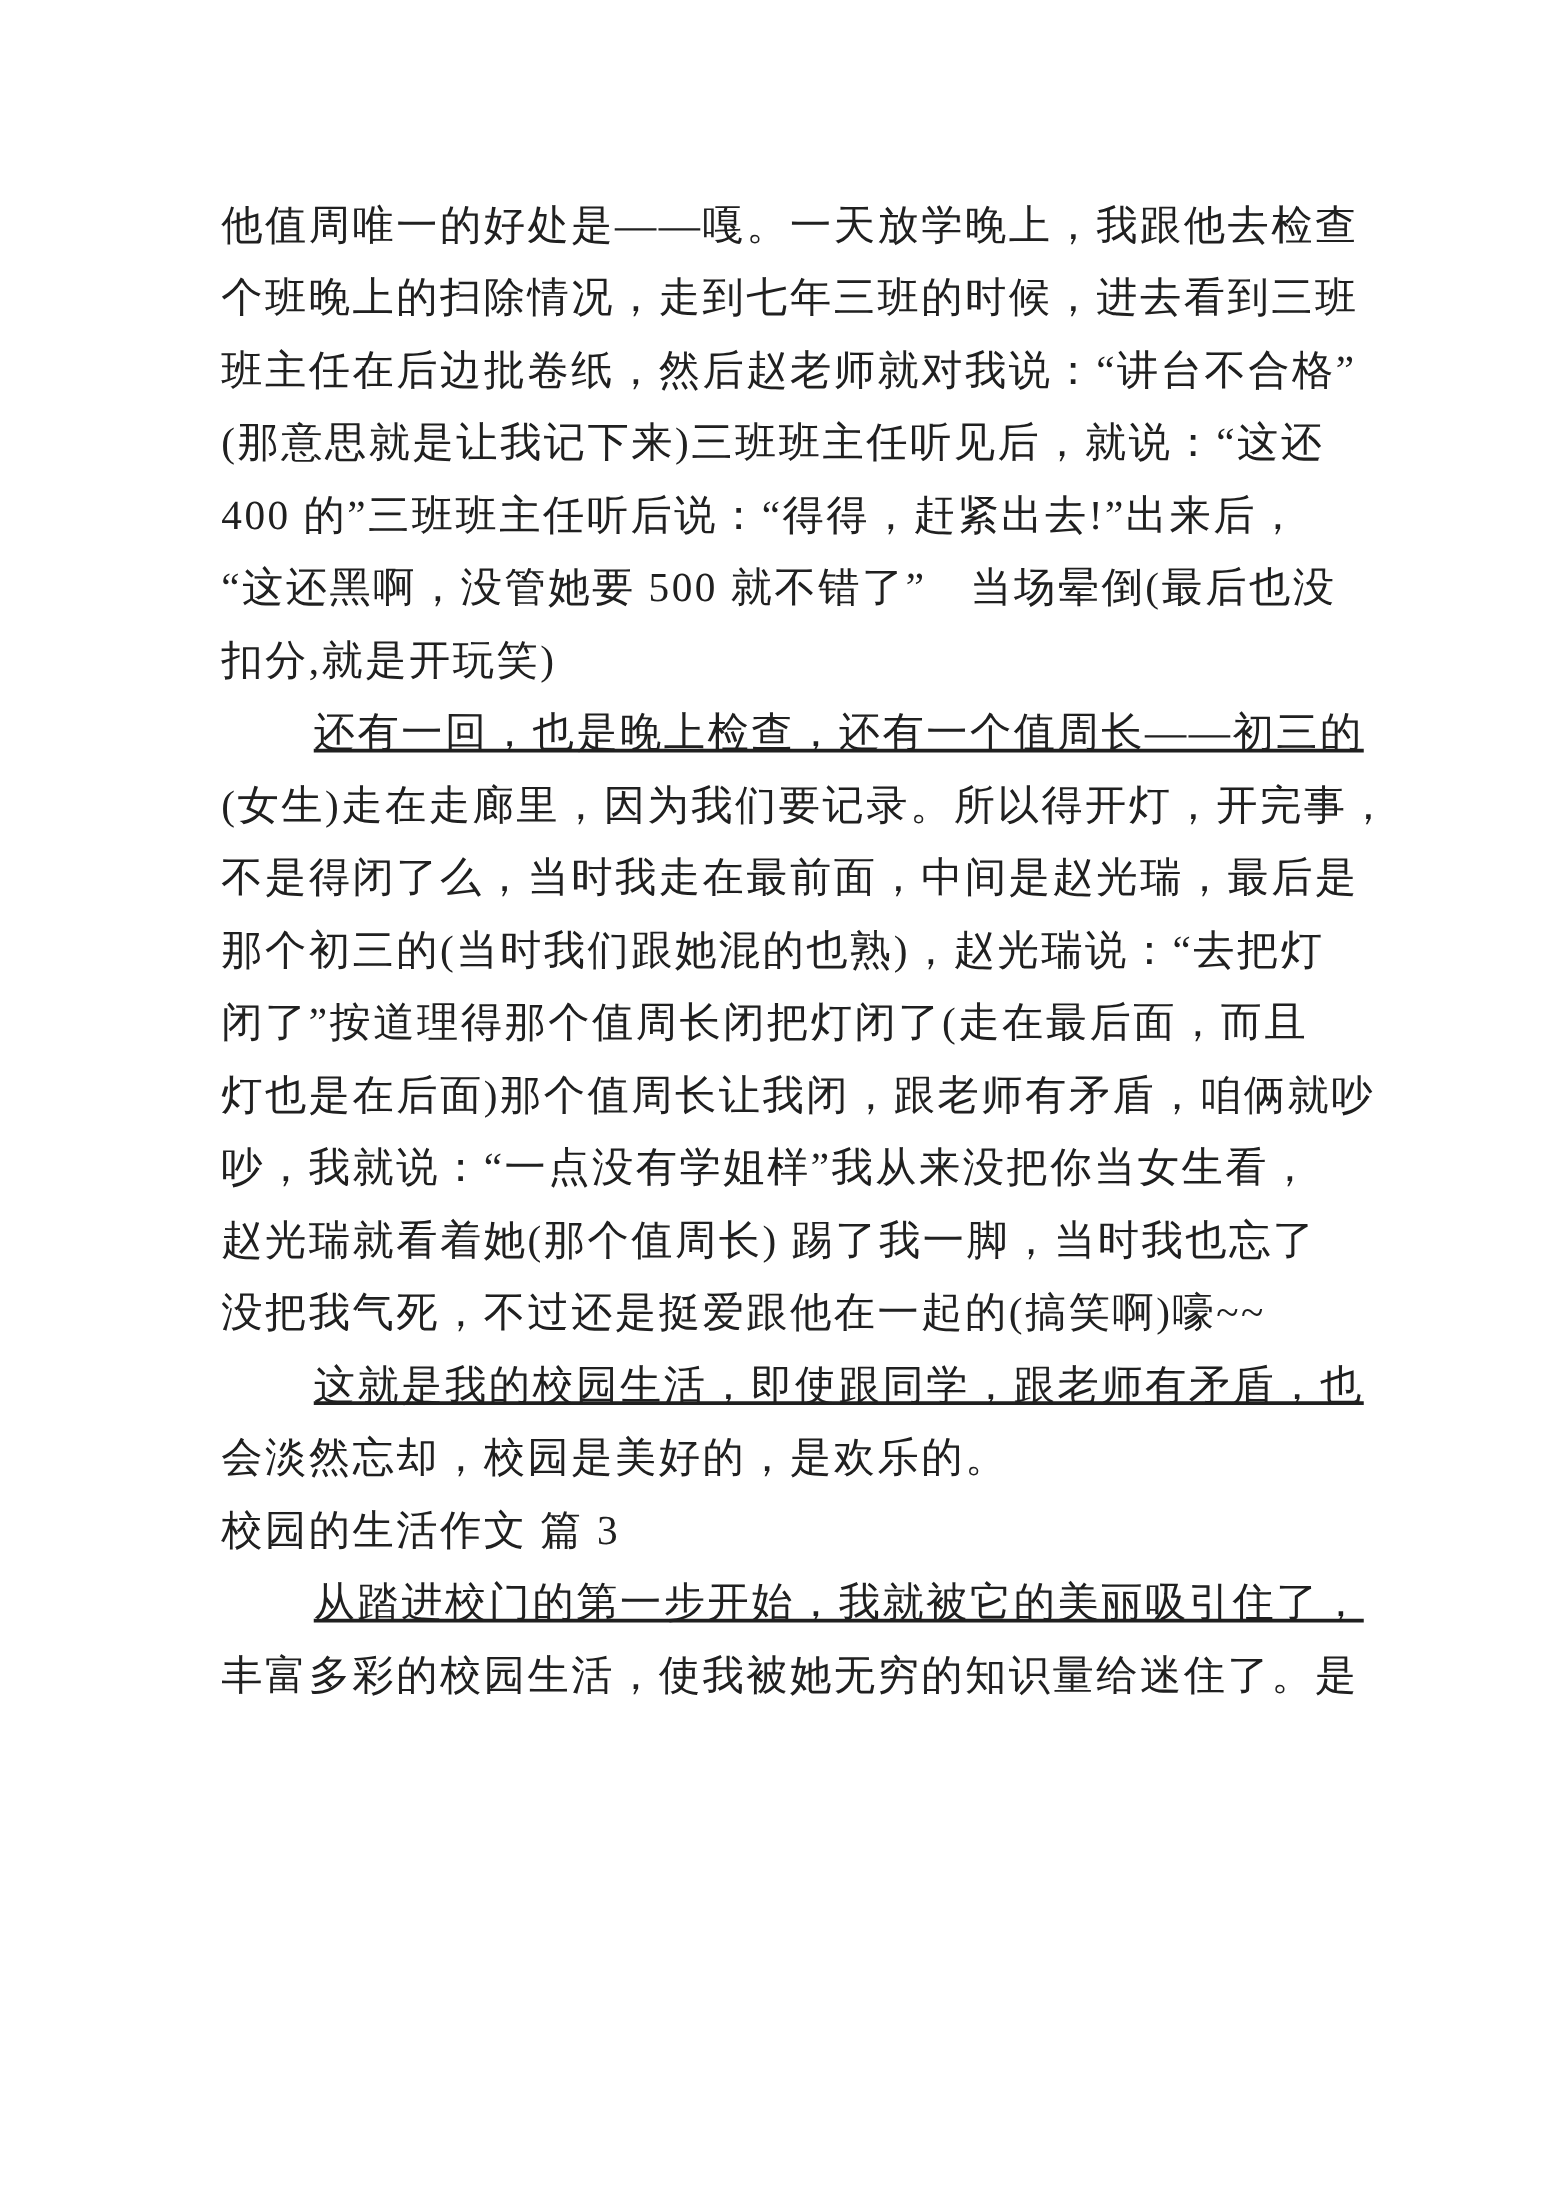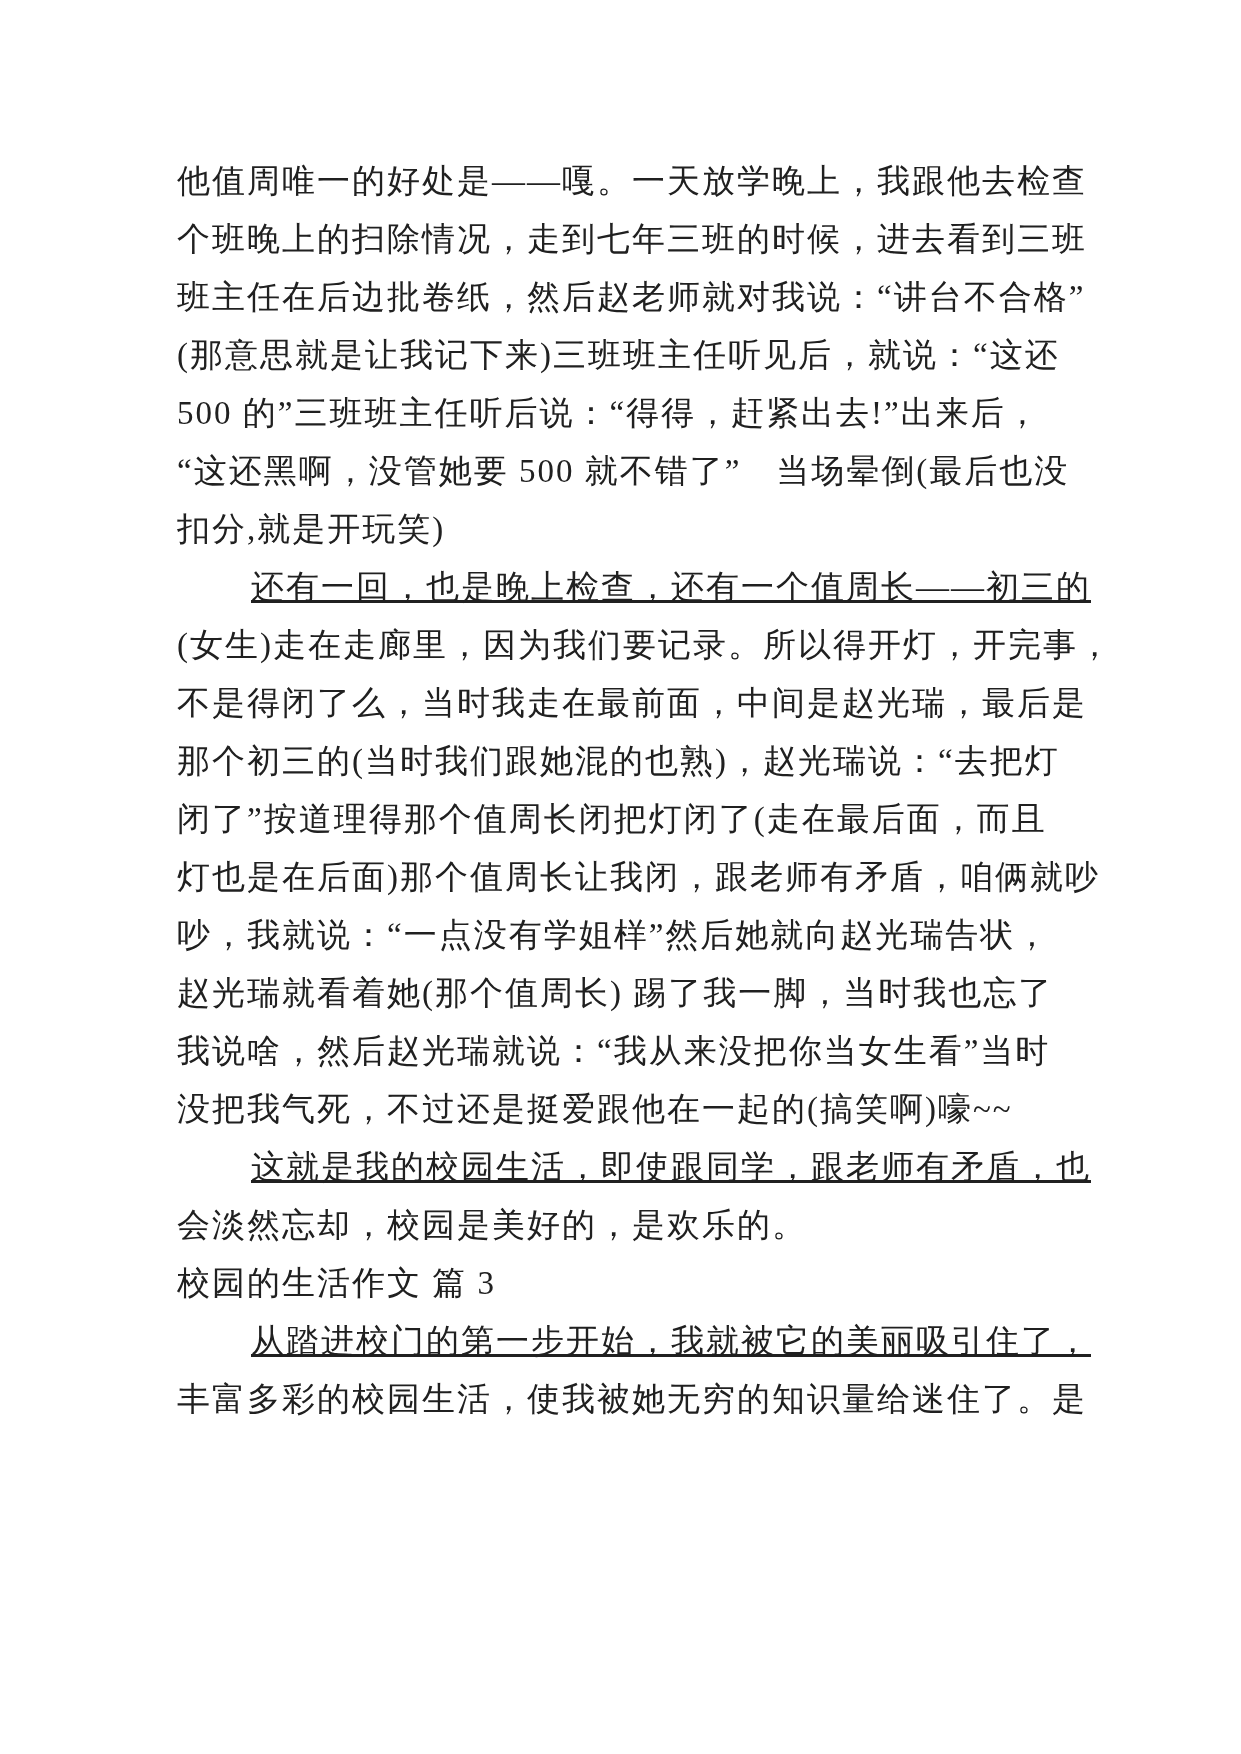--- a/index.html
+++ b/index.html
@@ -44,32 +44,31 @@
 </style>
 </head>
 <body>
 
 <div class="document-page">
   <div class="doc-body">
       <div class="line">他值周唯一的好处是——嘎。一天放学晚上，我跟他去检查</div>
       <div class="line">个班晚上的扫除情况，走到七年三班的时候，进去看到三班</div>
       <div class="line">班主任在后边批卷纸，然后赵老师就对我说：“讲台不合格”</div>
       <div class="line">(那意思就是让我记下来)三班班主任听见后，就说：“这还</div>
-      <div class="line">500 的”三班班主任听后说：“得得，赶紧出去!”出来后，</div>
+      <div class="line">400 的”三班班主任听后说：“得得，赶紧出去!”出来后，</div>
       <div class="line">“这还黑啊，没管她要 500 就不错了”　当场晕倒(最后也没</div>
       <div class="line">扣分,就是开玩笑)</div>
       <div class="line indent">还有一回，也是晚上检查，还有一个值周长——初三的</div>
       <div class="line">(女生)走在走廊里，因为我们要记录。所以得开灯，开完事，</div>
       <div class="line">不是得闭了么，当时我走在最前面，中间是赵光瑞，最后是</div>
       <div class="line">那个初三的(当时我们跟她混的也熟)，赵光瑞说：“去把灯</div>
       <div class="line">闭了”按道理得那个值周长闭把灯闭了(走在最后面，而且</div>
       <div class="line">灯也是在后面)那个值周长让我闭，跟老师有矛盾，咱俩就吵</div>
-      <div class="line">吵，我就说：“一点没有学姐样”然后她就向赵光瑞告状，</div>
+      <div class="line">吵，我就说：“一点没有学姐样”我从来没把你当女生看，</div>
       <div class="line">赵光瑞就看着她(那个值周长) 踢了我一脚，当时我也忘了</div>
-      <div class="line">我说啥，然后赵光瑞就说：“我从来没把你当女生看”当时</div>
       <div class="line">没把我气死，不过还是挺爱跟他在一起的(搞笑啊)嚎~~</div>
       <div class="line indent">这就是我的校园生活，即使跟同学，跟老师有矛盾，也</div>
       <div class="line">会淡然忘却，校园是美好的，是欢乐的。</div>
       <div class="line">校园的生活作文 篇 3</div>
       <div class="line indent">从踏进校门的第一步开始，我就被它的美丽吸引住了，</div>
       <div class="line">丰富多彩的校园生活，使我被她无穷的知识量给迷住了。是</div>
     </div>
 </div>
 
 </body></html>

